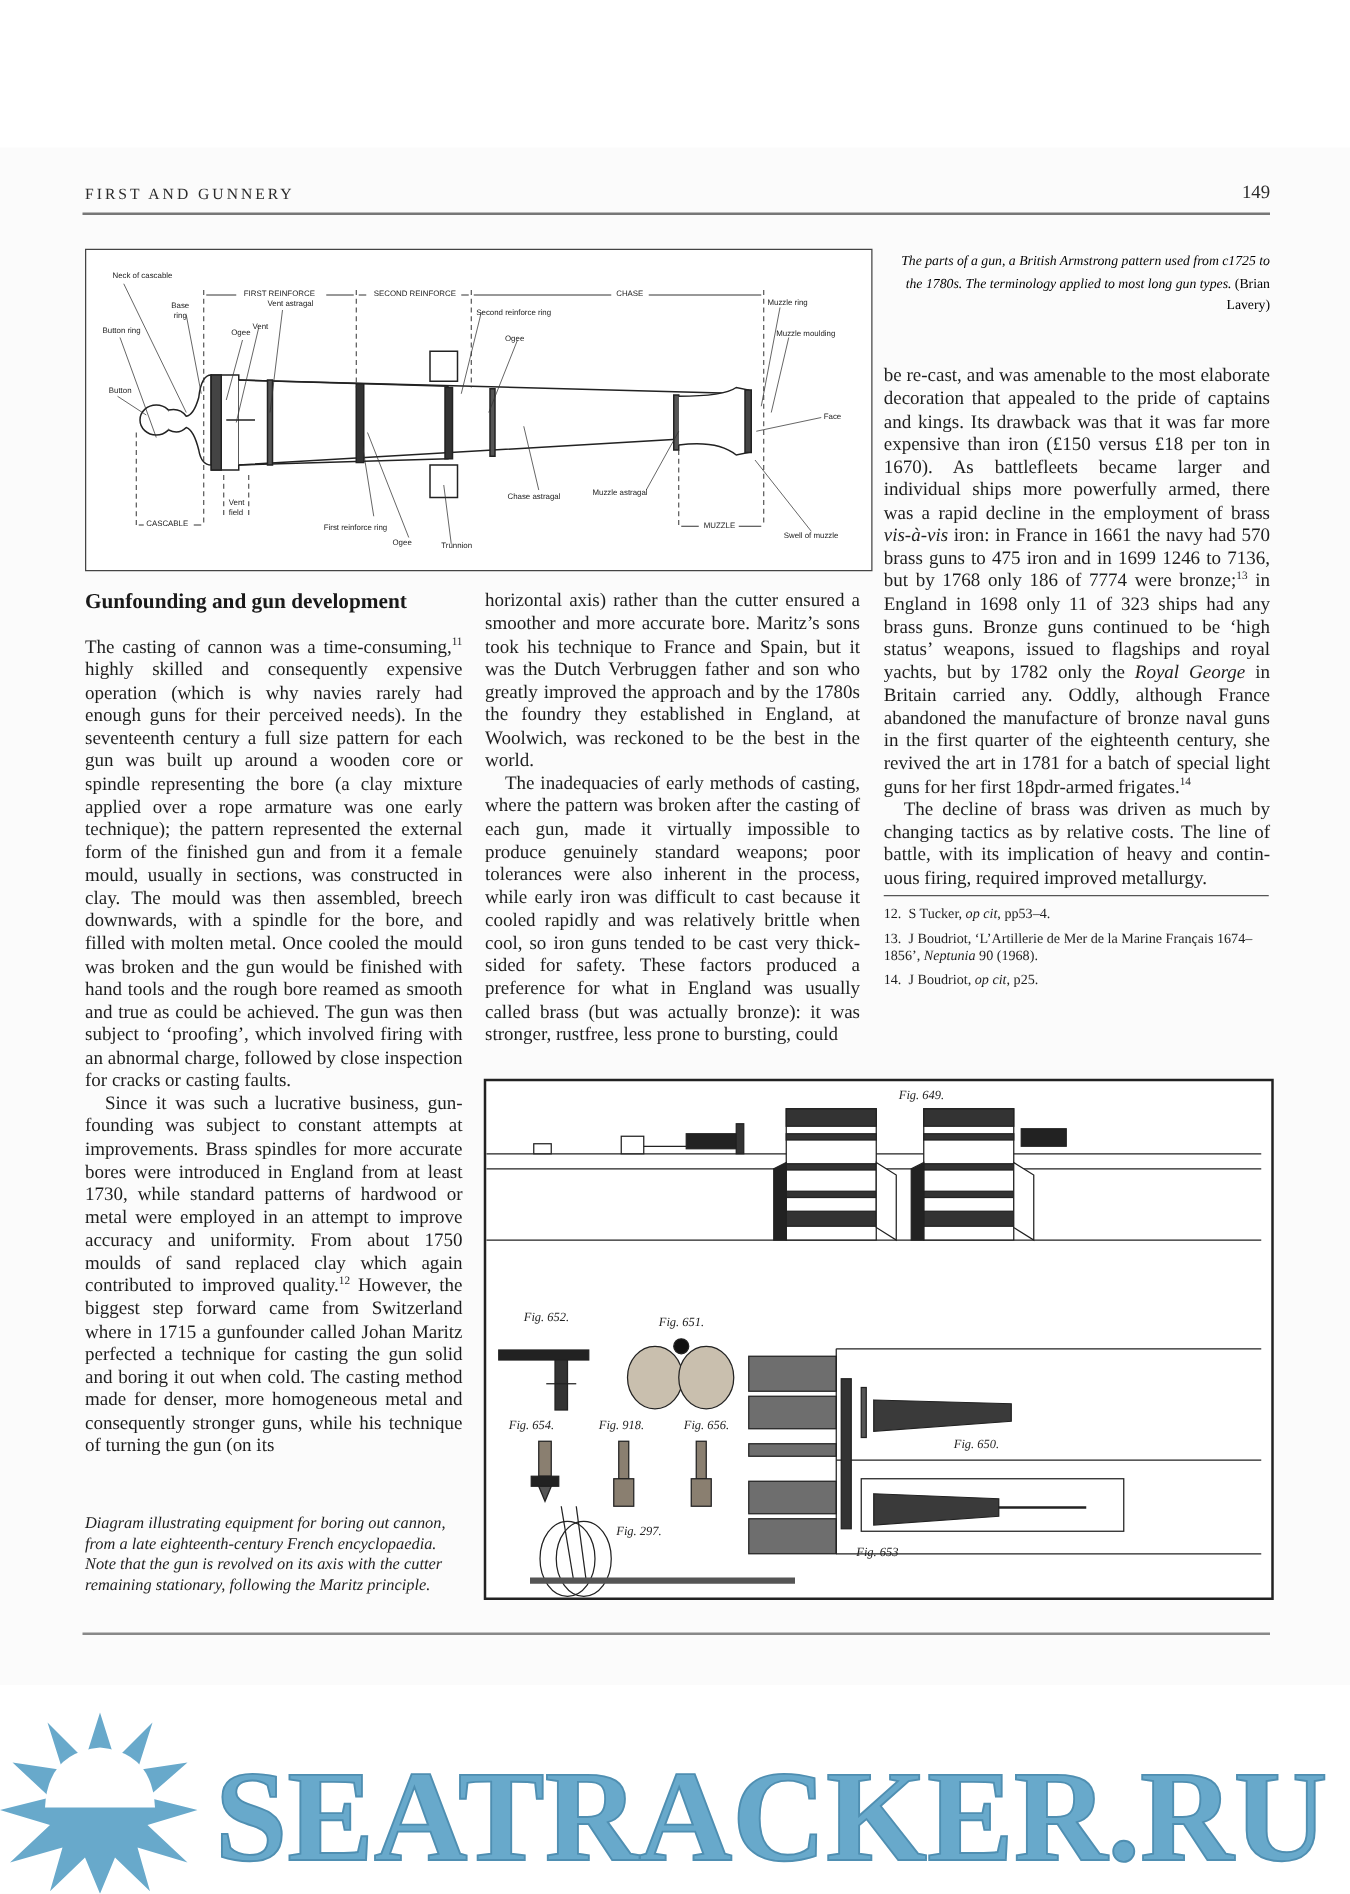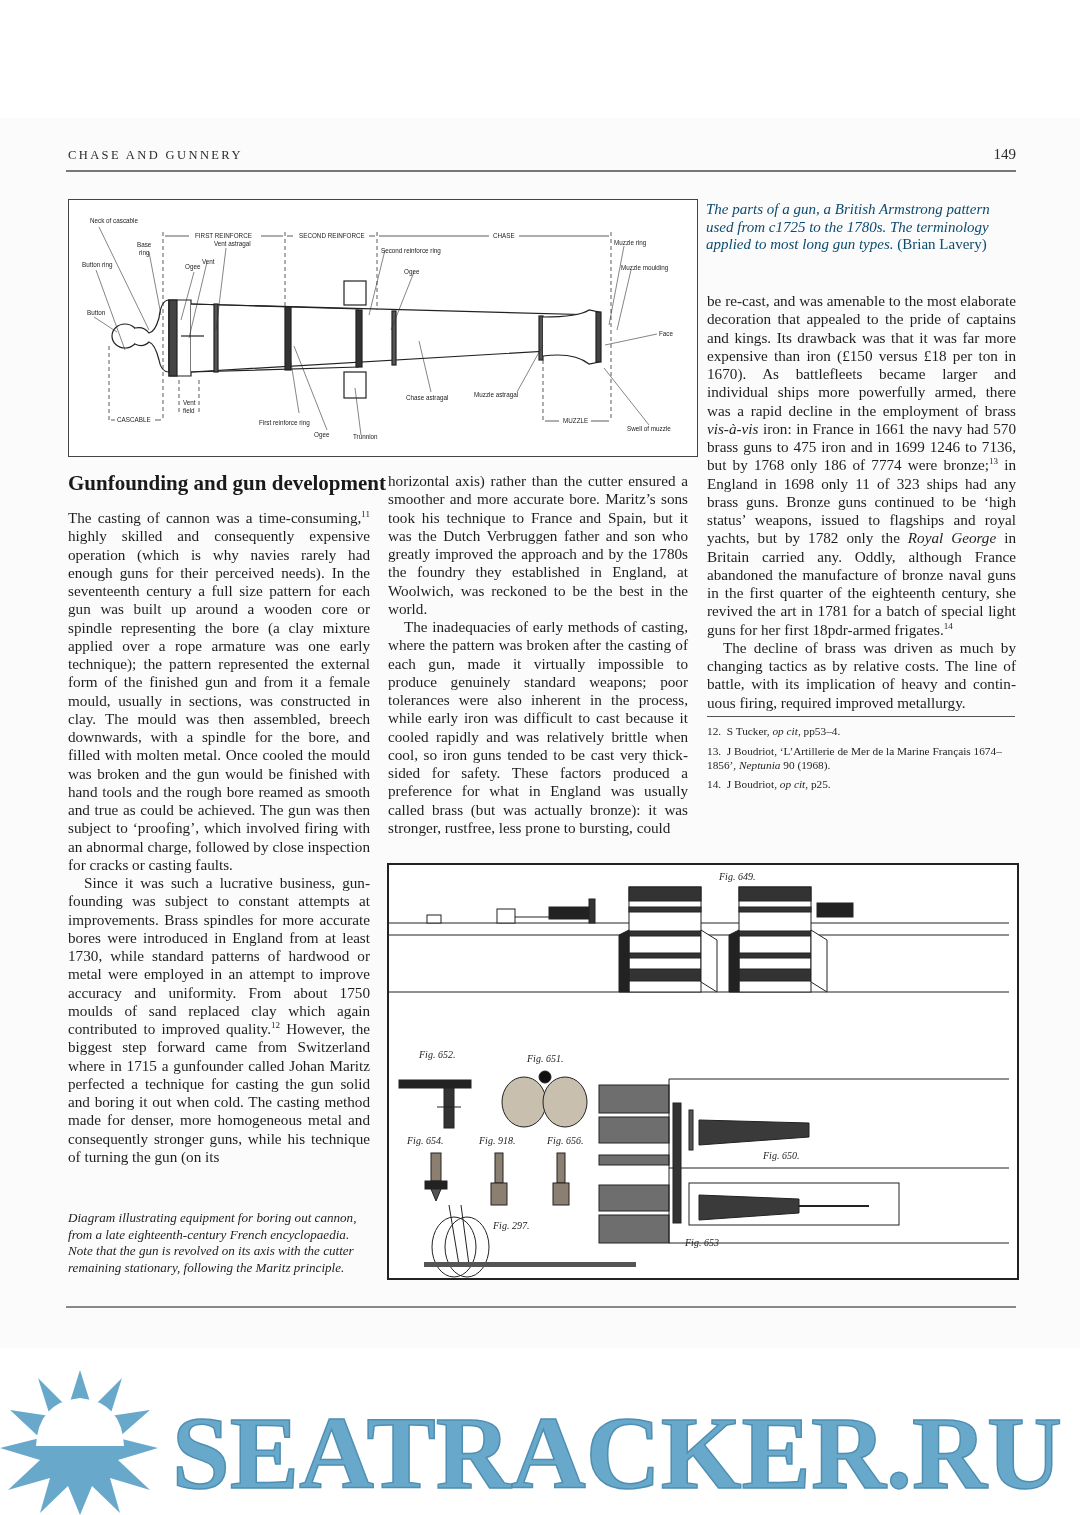--- a/index.html
+++ b/index.html
@@ -11,50 +11,50 @@
   .page-bg { position: absolute; left: 0; top: 118px; width: 1080px; height: 1230px; background: #fbfbfb; }
   .running-head { position: absolute; left: 68px; top: 148px; font-size: 12.5px; letter-spacing: 2.4px; color: #2b2b2b; }
   .page-number { position: absolute; right: 64px; top: 146px; font-size: 15px; color: #2b2b2b; }
   .top-rule { position: absolute; left: 66px; top: 170px; width: 950px; height: 1.5px; background: #777; }
   .bottom-rule { position: absolute; left: 66px; top: 1306px; width: 950px; height: 1.5px; background: #888; }
 
   .gun-diagram { position: absolute; left: 68px; top: 199px; width: 628px; height: 256px; border: 1px solid #444; background: #fff; }
   .gun-diagram svg { position: absolute; left: 0; top: 0; }
   .diag-label { position: absolute; font-family: "Liberation Sans", "DejaVu Sans", sans-serif; font-size: 6.3px; color: #222; white-space: nowrap; line-height: 1.05; }
 
-  .caption-top { position: absolute; left: 706px; top: 201px; width: 310px; font-size: 15px; line-height: 17.5px; font-style: italic; color: #0c4a6e; }
+  .caption-top { position: absolute; left: 706px; top: 201px; width: 310px; font-size: 11px; line-height: 17.5px; font-style: italic; color: #000000; text-align: right; }
   .caption-top .credit { font-style: normal; }
 
   .col { position: absolute; font-size: 15.2px; line-height: 18.25px; text-align: justify; hyphens: manual; }
   .col p { margin: 0; }
   .col p.indent { text-indent: 16px; }
   .col-left { left: 68px; top: 509px; width: 302px; }
   .col-mid { left: 388px; top: 472px; width: 300px; }
   .col-right { left: 707px; top: 292px; width: 309px; }
-  .section-heading { position: absolute; left: 68px; top: 471px; font-size: 21px; font-weight: bold; color: #1a1a1a; }
+  .section-heading { position: absolute; left: 68px; top: 471px; font-size: 17px; font-weight: bold; color: #1a1a1a; }
 
   .fn-rule { position: absolute; left: 707px; top: 716px; width: 308px; height: 1px; background: #555; }
   .footnotes { position: absolute; left: 707px; top: 724px; width: 310px; font-size: 11.3px; line-height: 14px; }
   .footnotes .fn { margin-bottom: 5.5px; }
 
   .plate { position: absolute; left: 387px; top: 863px; width: 628px; height: 413px; border: 2px solid #222; background: #fff; }
   .plate svg { position: absolute; left: 0; top: 0; }
   .fig-label { position: absolute; font-style: italic; font-size: 10px; color: #222; white-space: nowrap; }
 
   .caption-bottom { position: absolute; left: 68px; top: 1210px; width: 305px; font-size: 13.1px; line-height: 16.6px; font-style: italic; color: #1e1e1e; }
 
   .watermark { position: absolute; left: 0; top: 1368px; width: 1080px; height: 147px; }
   sup { font-size: 9px; line-height: 0; vertical-align: 6px; }
 </style>
 </head>
 <body>
 
 <div class="page-bg"></div>
 
-<div class="running-head">CHASE AND GUNNERY</div>
+<div class="running-head">FIRST AND GUNNERY</div>
 <div class="page-number">149</div>
 <div class="top-rule"></div>
 
 <div class="gun-diagram">
   <svg width="628" height="256" viewBox="0 0 628 256">
     <g stroke="#222" fill="none" stroke-width="1.2">
 
       <ellipse cx="56" cy="136" rx="13" ry="12" fill="#fff"></ellipse>
       <path d="M66 128 Q75 126 80 133 Q86 132 90 118 Q92 100 100 100 L100 172 Q92 172 90 160 Q86 144 80 142 Q74 148 66 144" fill="#fff"></path>
 

